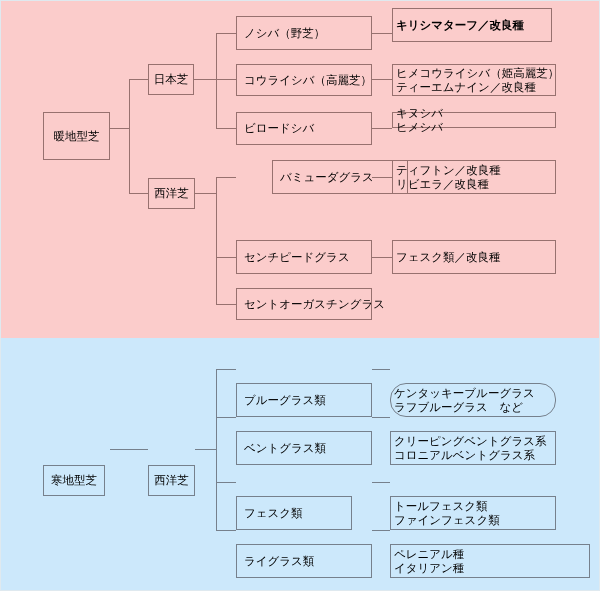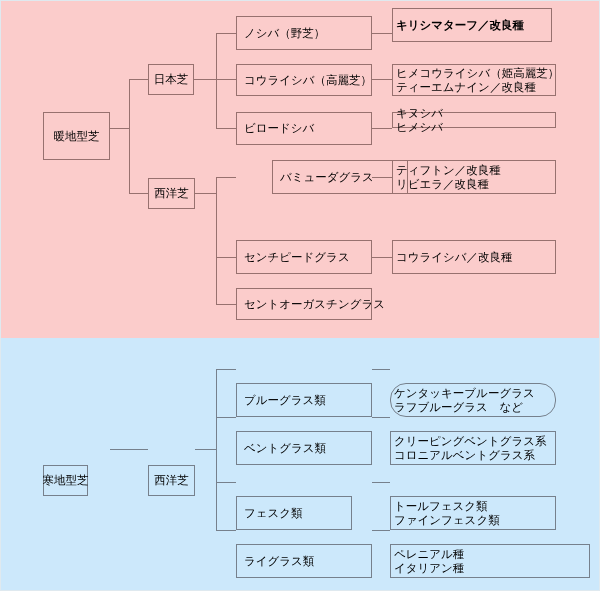--- a/index.html
+++ b/index.html
@@ -180,28 +180,28 @@
   </div>
   <div class="node warm left-text-tight" style="left:392px; top:160px; width:164px; height:34px;">
     <span class="line">ティフトン／改良種</span>
     <span class="line">リビエラ／改良種</span>
   </div>
 
   <div class="node warm left-text" style="left:236px; top:240px; width:136px; height:34px;">
     <span class="line">センチピードグラス</span>
   </div>
   <div class="node warm left-text-tight" style="left:392px; top:240px; width:164px; height:34px;">
-    <span class="line">コウライシバ／改良種</span>
+    <span class="line">フェスク類／改良種</span>
   </div>
 
   <div class="node warm left-text" style="left:236px; top:288px; width:136px; height:32px;">
     <span class="line">セントオーガスチングラス</span>
   </div>
 
-  <div class="node cool center-text" style="left:43px; top:434px; width:45px; height:31px;">
+  <div class="node cool center-text" style="left:43px; top:434px; width:62px; height:31px;">
     <span class="line">寒地型芝</span>
   </div>
 
   <div class="node cool center-text" style="left:148px; top:434px; width:47px; height:31px;">
     <span class="line">西洋芝</span>
   </div>
 
   <div class="node cool left-text" style="left:236px; top:352px; width:136px; height:34px;">
     <span class="line">ブルーグラス類</span>
   </div>

